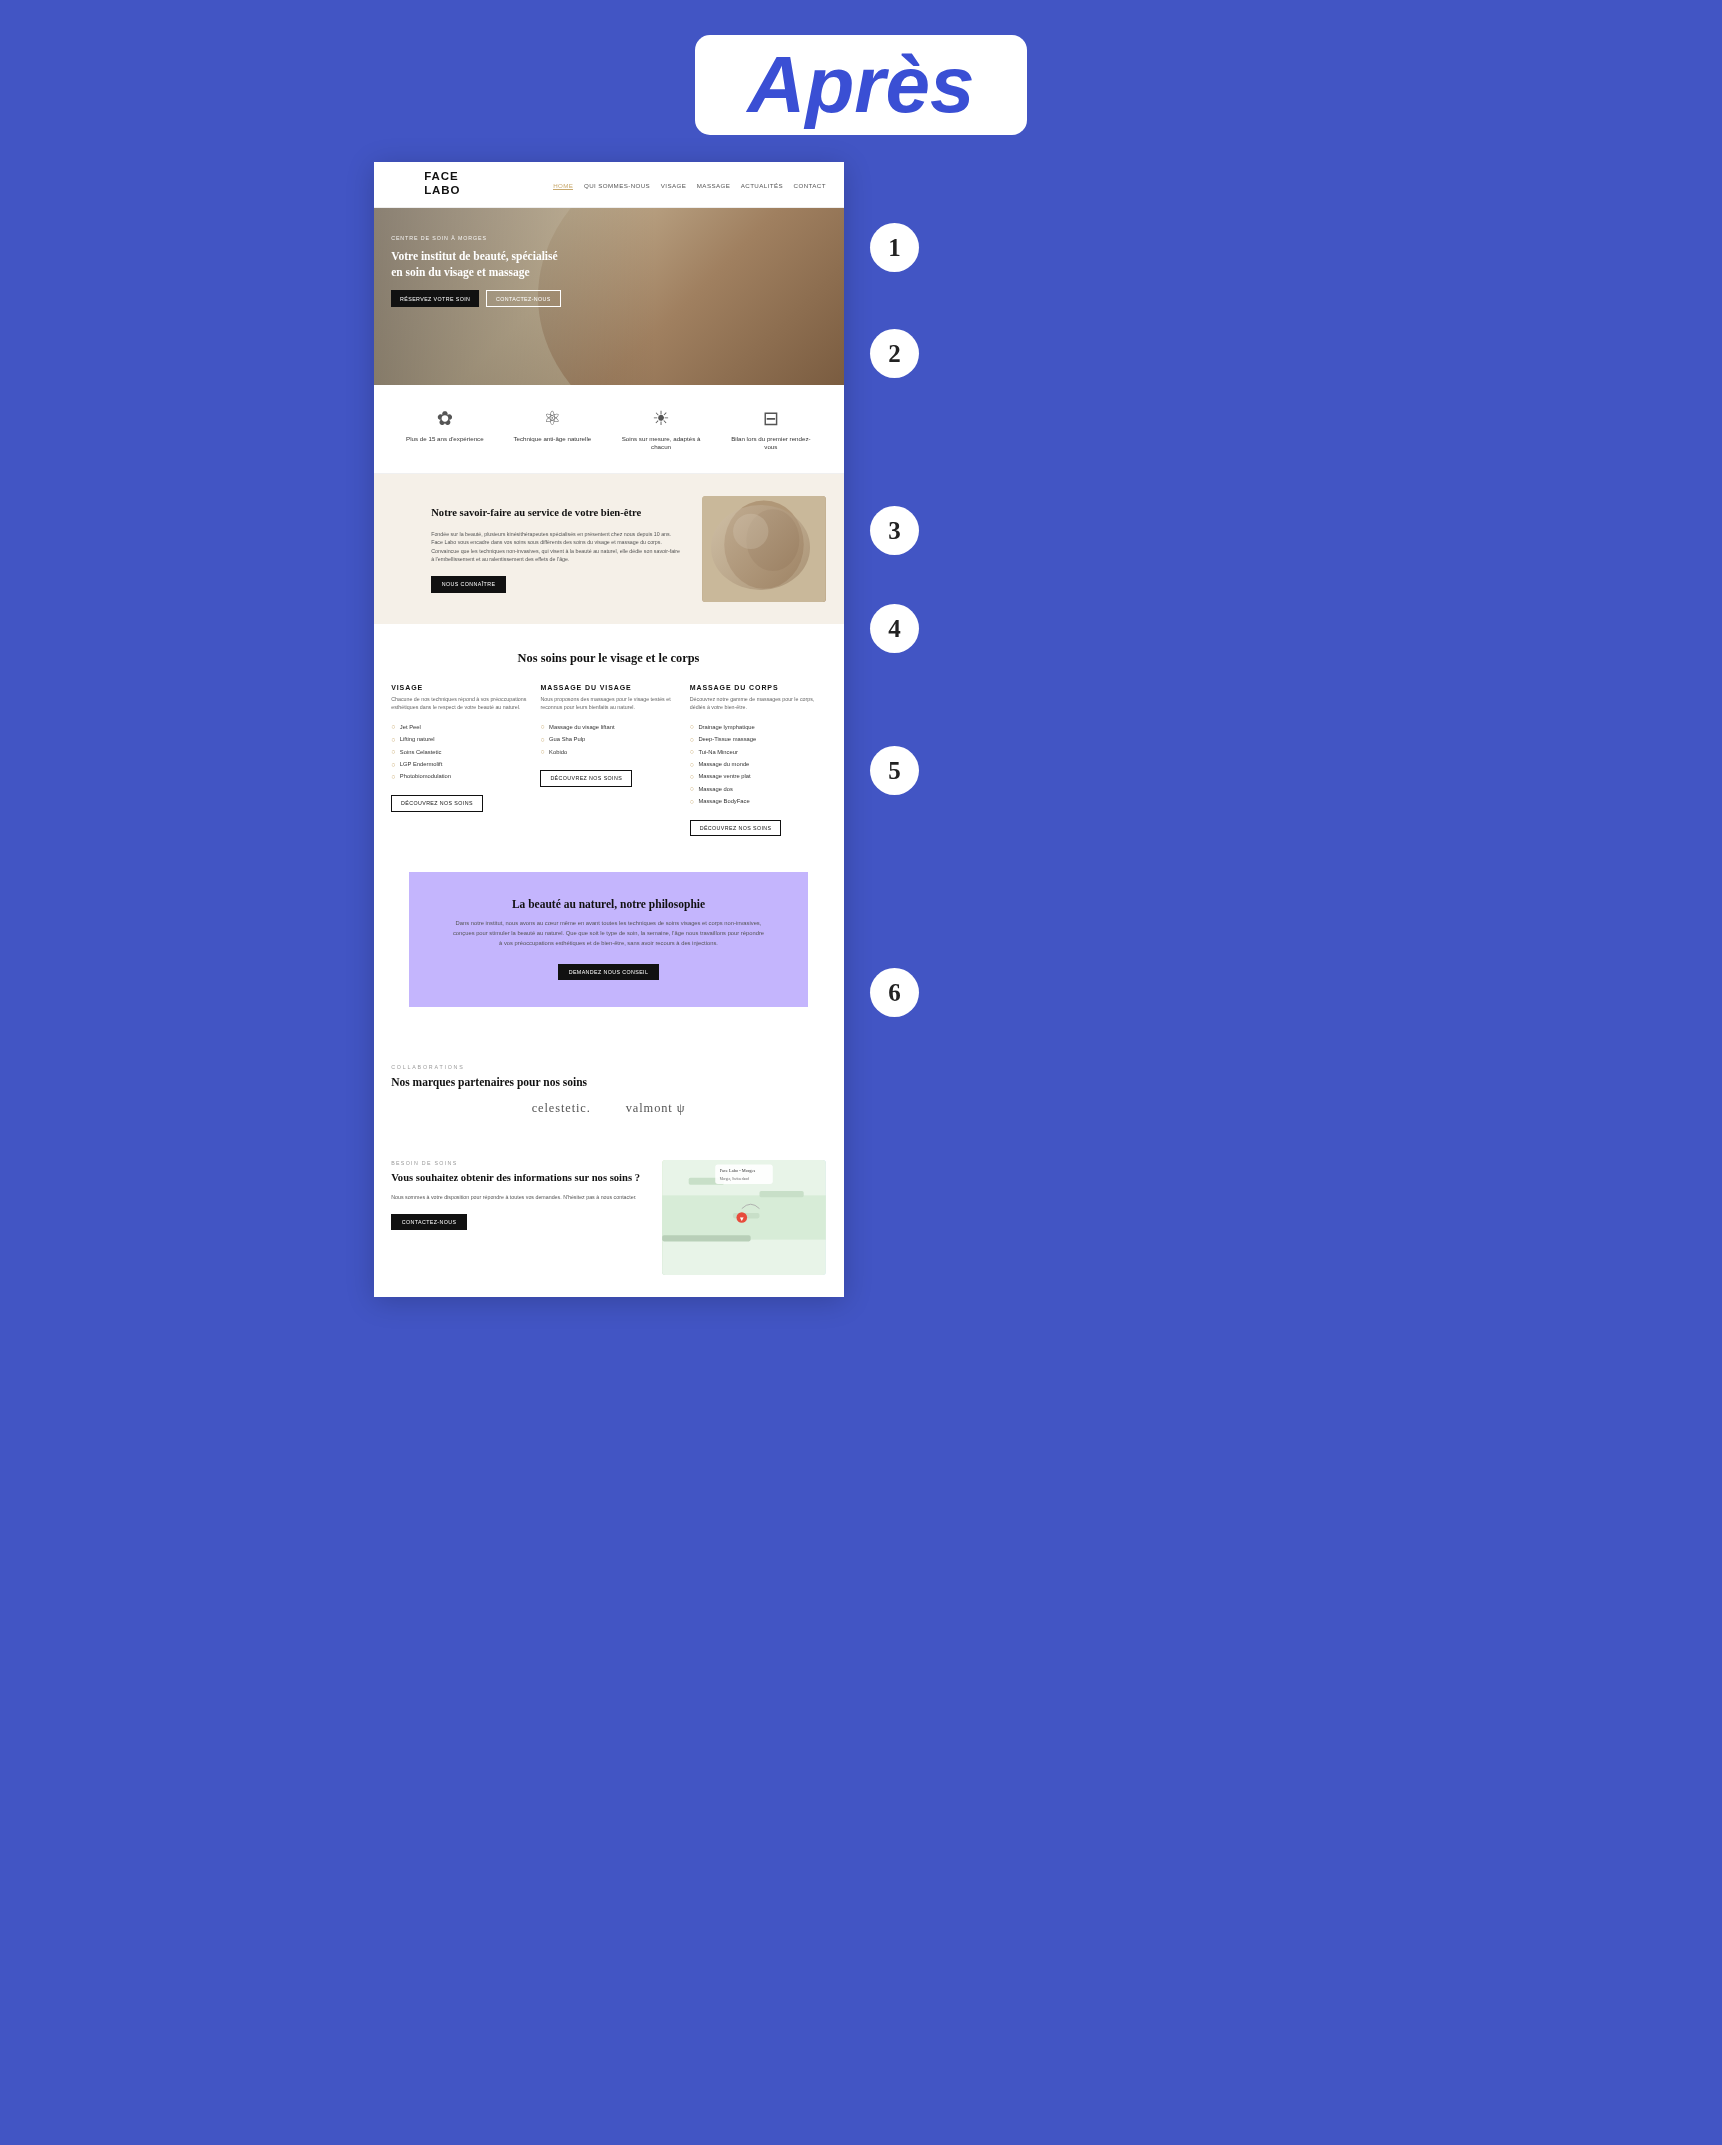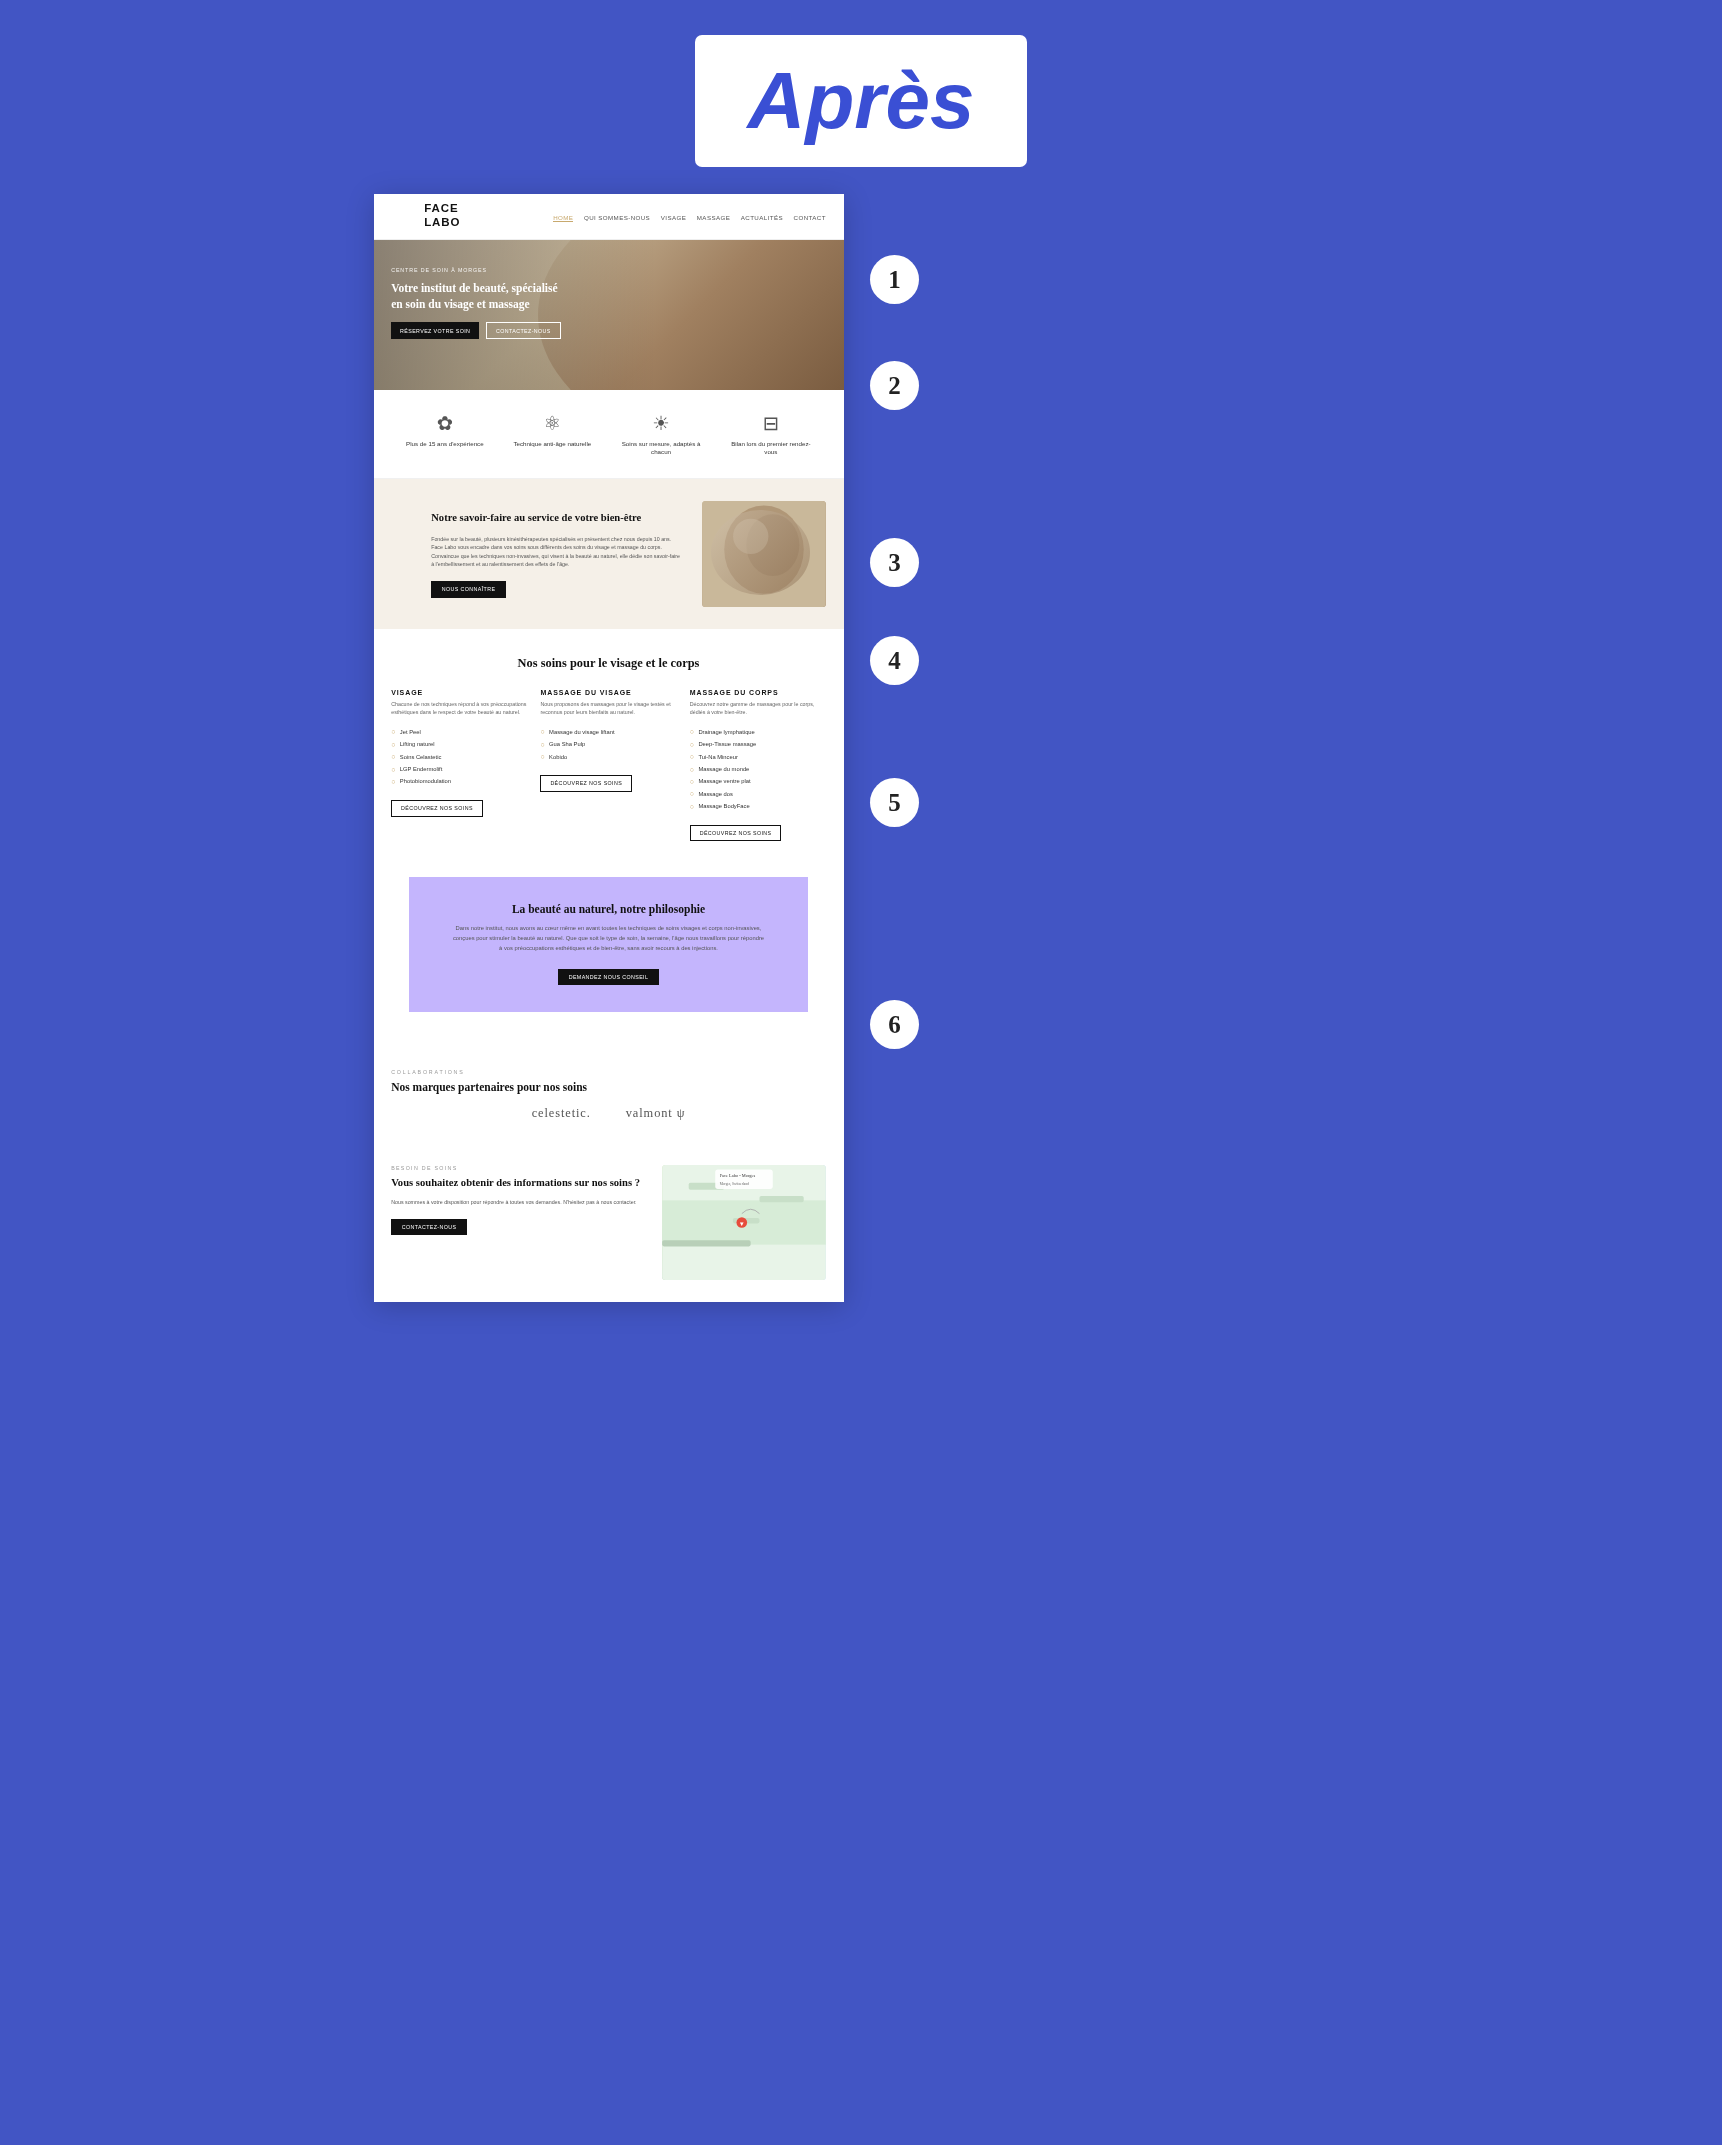--- a/index.html
+++ b/index.html
@@ -9,22 +9,22 @@
       min-height: 2146px;
       display: flex;
       flex-direction: column;
       align-items: center;
       padding: 35px 17.7px;
     }
 
     
     .apres-badge {
       background: white;
-      border-radius: 7px;
-      padding: 20px 53px;
+      border-radius: 15px;
+      padding: 4px 53px;
       margin-bottom: 26.6px;
     }
     .apres-badge h1 {
       font-size: 80px;
       font-weight: 900;
       color: #3a4fd4;
       font-style: italic;
       font-family: Arial, sans-serif;
     }
 
@@ -100,21 +100,21 @@
       text-transform: uppercase;
     }
     .nav-links li.active a {
       color: #c8a96e;
       border-bottom: 0.9px solid #c8a96e;
     }
 
     
     .hero {
       position: relative;
-      height: 150px;
+      height: 177px;
       background: linear-gradient(135deg, #d4c5b0 0%, #c9b89a 40%, #8b7355 100%);
       overflow: hidden;
     }
     .hero-overlay {
       position: absolute;
       top: 0; left: 0; right: 0; bottom: 0;
       background: linear-gradient(to right, rgba(0,0,0,0.35) 0%, transparent 60%);
     }
     .hero-img-placeholder {
       position: absolute;

